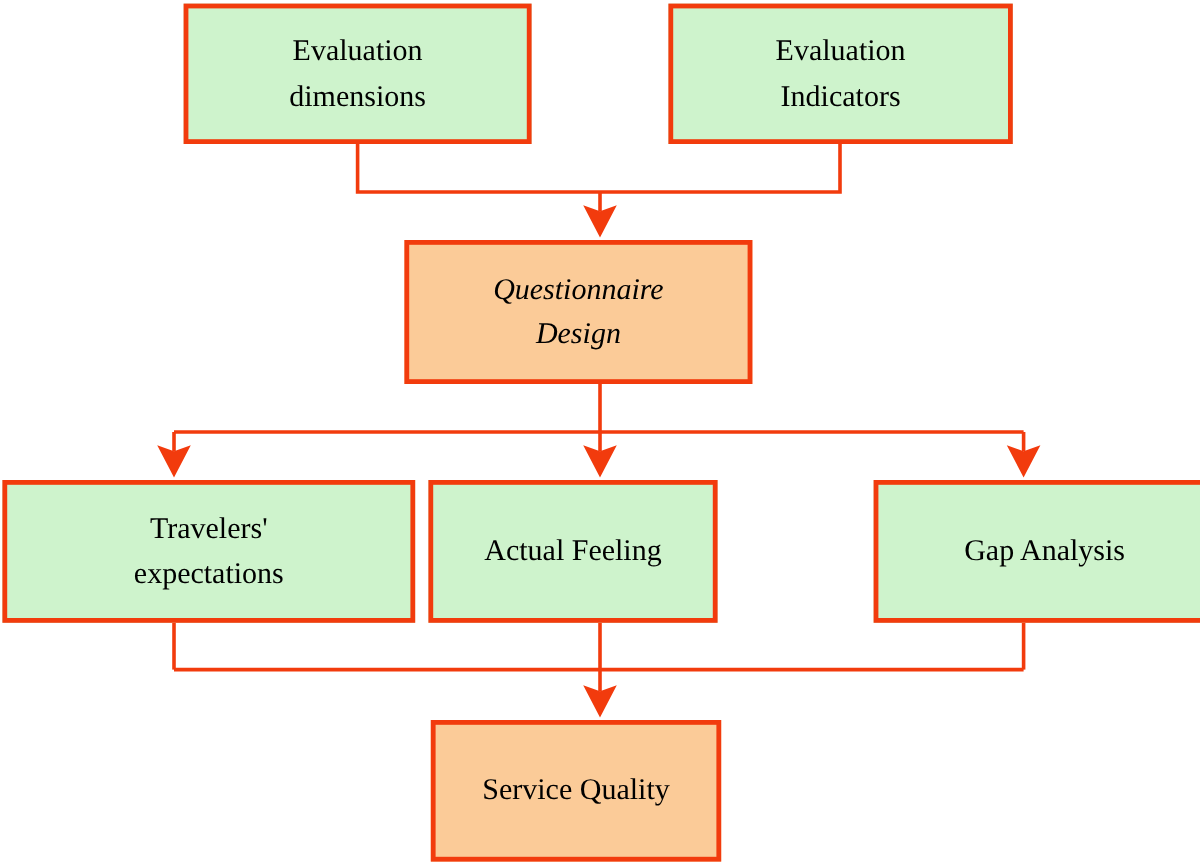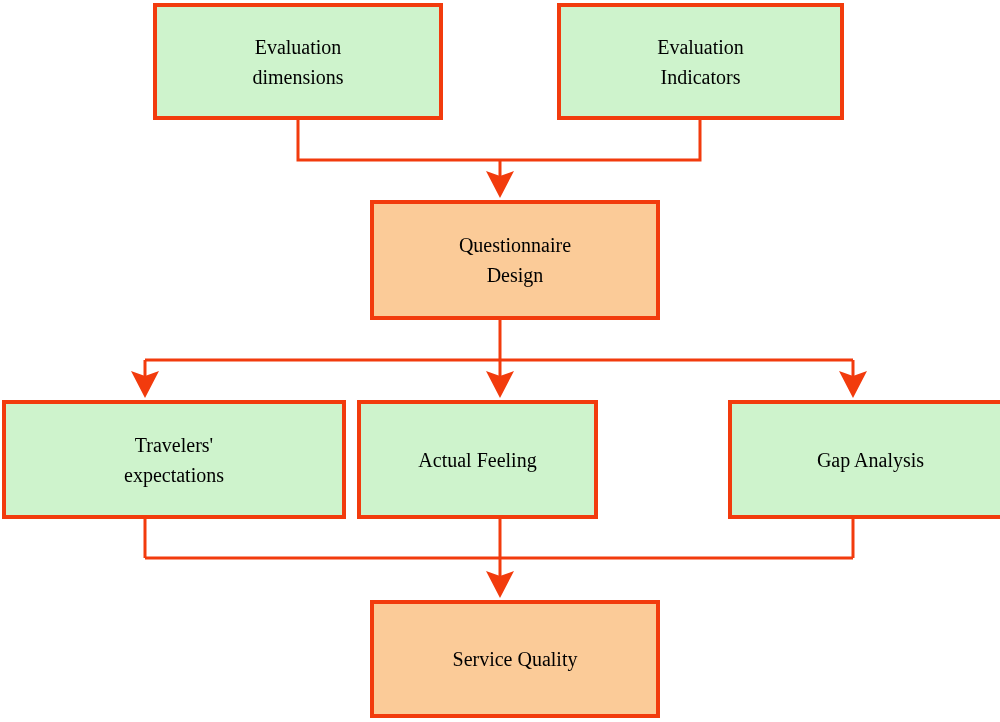--- a/index.html
+++ b/index.html
@@ -40,21 +40,21 @@
   }
   .node {
     position: absolute;
     box-sizing: border-box;
     border: 4px solid var(--line);
     display: flex;
     align-items: center;
     justify-content: center;
     text-align: center;
     color: var(--text);
-    font-size: 20px;
+    font-size: 25px;
     line-height: 1.5;
   }
   .node .label {
     white-space: pre-line;
   }
   .node.green { background: var(--node-green); }
   .node.orange { background: var(--node-orange); }
 </style>
 </head>
 <body>
@@ -86,35 +86,35 @@
   <div class="node green" style="left:153px; top:3px; width:290px; height:117px;">
     <span class="label">Evaluation
 dimensions</span>
   </div>
 
   <div class="node green" style="left:557px; top:3px; width:287px; height:117px;">
     <span class="label">Evaluation
 Indicators</span>
   </div>
 
-  <div class="node orange" style="left:370px; top:200px; width:290px; height:120px;">
+  <div class="node orange" style="left:337px; top:200px; width:290px; height:120px;font-style:italic;">
     <span class="label">Questionnaire
 Design</span>
   </div>
 
   <div class="node green" style="left:2px; top:400px; width:344px; height:119px;">
     <span class="label">Travelers'
 expectations</span>
   </div>
 
   <div class="node green" style="left:357px; top:400px; width:241px; height:119px;">
     <span class="label">Actual Feeling</span>
   </div>
 
   <div class="node green" style="left:712px; top:400px; width:285px; height:119px;margin-left:16px;">
     <span class="label">Gap Analysis</span>
   </div>
 
-  <div class="node orange" style="left:370px; top:600px; width:290px; height:118px;">
+  <div class="node orange" style="left:359px; top:600px; width:242px; height:118px;">
     <span class="label">Service Quality</span>
   </div>
 
 </div>
 
 </body></html>

